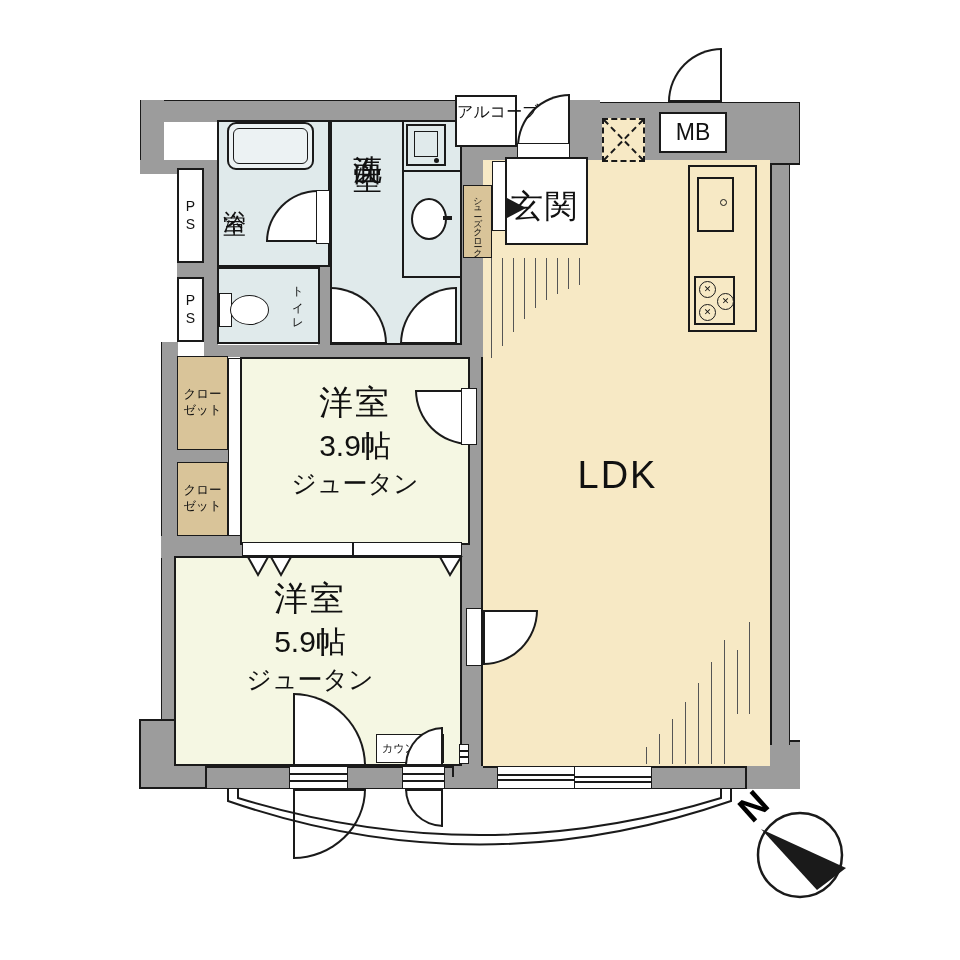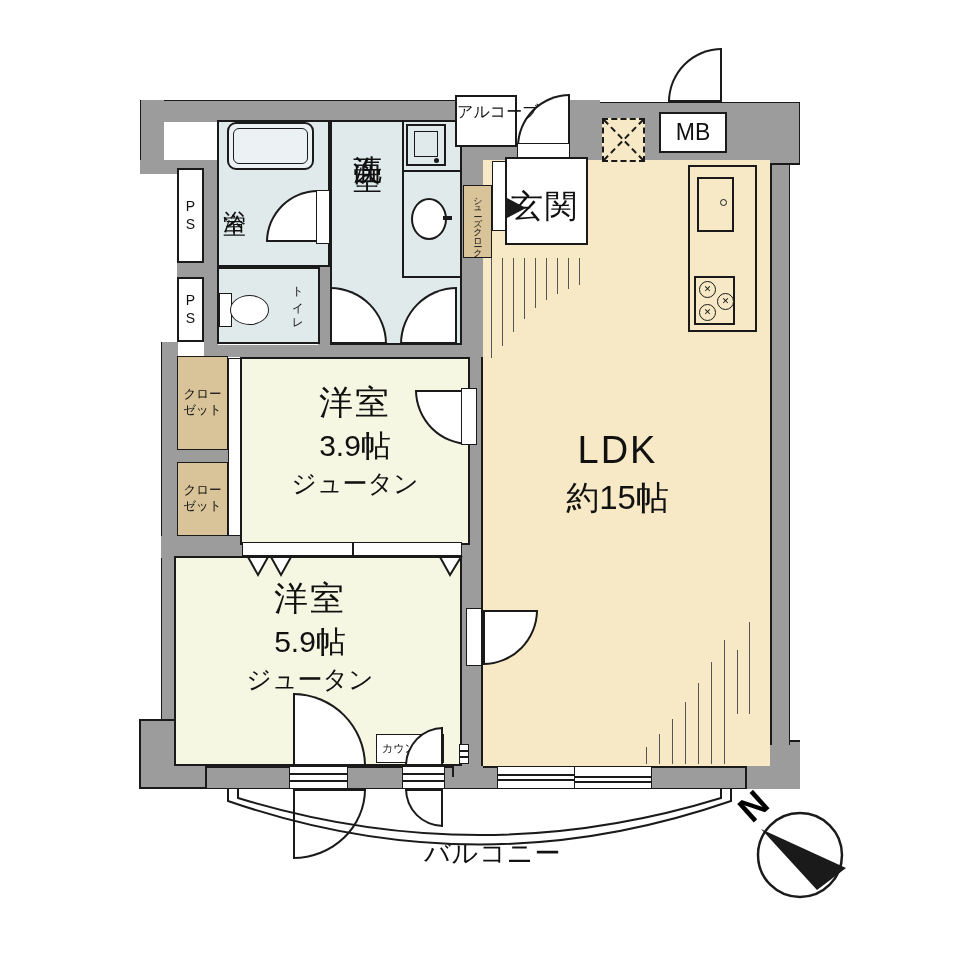--- a/index.html
+++ b/index.html
@@ -155,33 +155,31 @@
     <div class="burner" style="left:3px;top:26px;">✕</div>
   </div>
 
   <div class="txt" style="left:457px;top:102px;font-size:16px;">アルコーブ</div>
   <div class="txt" style="left:511px;top:185px;font-size:32px;letter-spacing:2px;">玄関</div>
   <div class="txt vtext" style="left:348px;top:132px;font-size:29px;letter-spacing:4px;">洗面室</div>
   <div class="txt vtext" style="left:220px;top:192px;font-size:23px;">浴室</div>
   <div class="txt vtext" style="left:290px;top:278px;font-size:11.5px;letter-spacing:3px;">トイレ</div>
   <div class="txt center" style="left:520px;top:425px;width:195px;height:100px;flex-direction:column;">
     <span style="font-size:38px;letter-spacing:2px;">LDK</span>
-    <span style="font-size:33px;margin-top:4px;">約15帖</span>
   </div>
   <div class="txt center" style="left:250px;top:370px;width:210px;height:140px;flex-direction:column;">
     <span style="font-size:34px;letter-spacing:2px;">洋室</span>
     <span style="font-size:30px;">3.9帖</span>
     <span style="font-size:25px;">ジュータン</span>
   </div>
   <div class="txt center" style="left:205px;top:566px;width:210px;height:140px;flex-direction:column;">
     <span style="font-size:34px;letter-spacing:2px;">洋室</span>
     <span style="font-size:30px;">5.9帖</span>
     <span style="font-size:25px;">ジュータン</span>
   </div>
-  <div class="txt" style="left:424px;top:836px;font-size:26px;letter-spacing:1px;">バルコニー</div>
 
   <svg width="960" height="960" viewBox="0 0 960 960">
 
     <path d="M228,789 L228,801 Q480,888 731,801 L731,789" fill="none" stroke="#1a1a1a" stroke-width="2"></path>
     <path d="M238,789 L238,798 Q480,872 721,798 L721,789" fill="none" stroke="#1a1a1a" stroke-width="2"></path>
 
     <line x1="604" y1="120" x2="643" y2="160" stroke="#1a1a1a" stroke-width="2" stroke-dasharray="6,4"></line>
     <line x1="643" y1="120" x2="604" y2="160" stroke="#1a1a1a" stroke-width="2" stroke-dasharray="6,4"></line>
 
     <polygon points="248,557 268,557 258,575" fill="#fff" stroke="#1a1a1a" stroke-width="2"></polygon>

